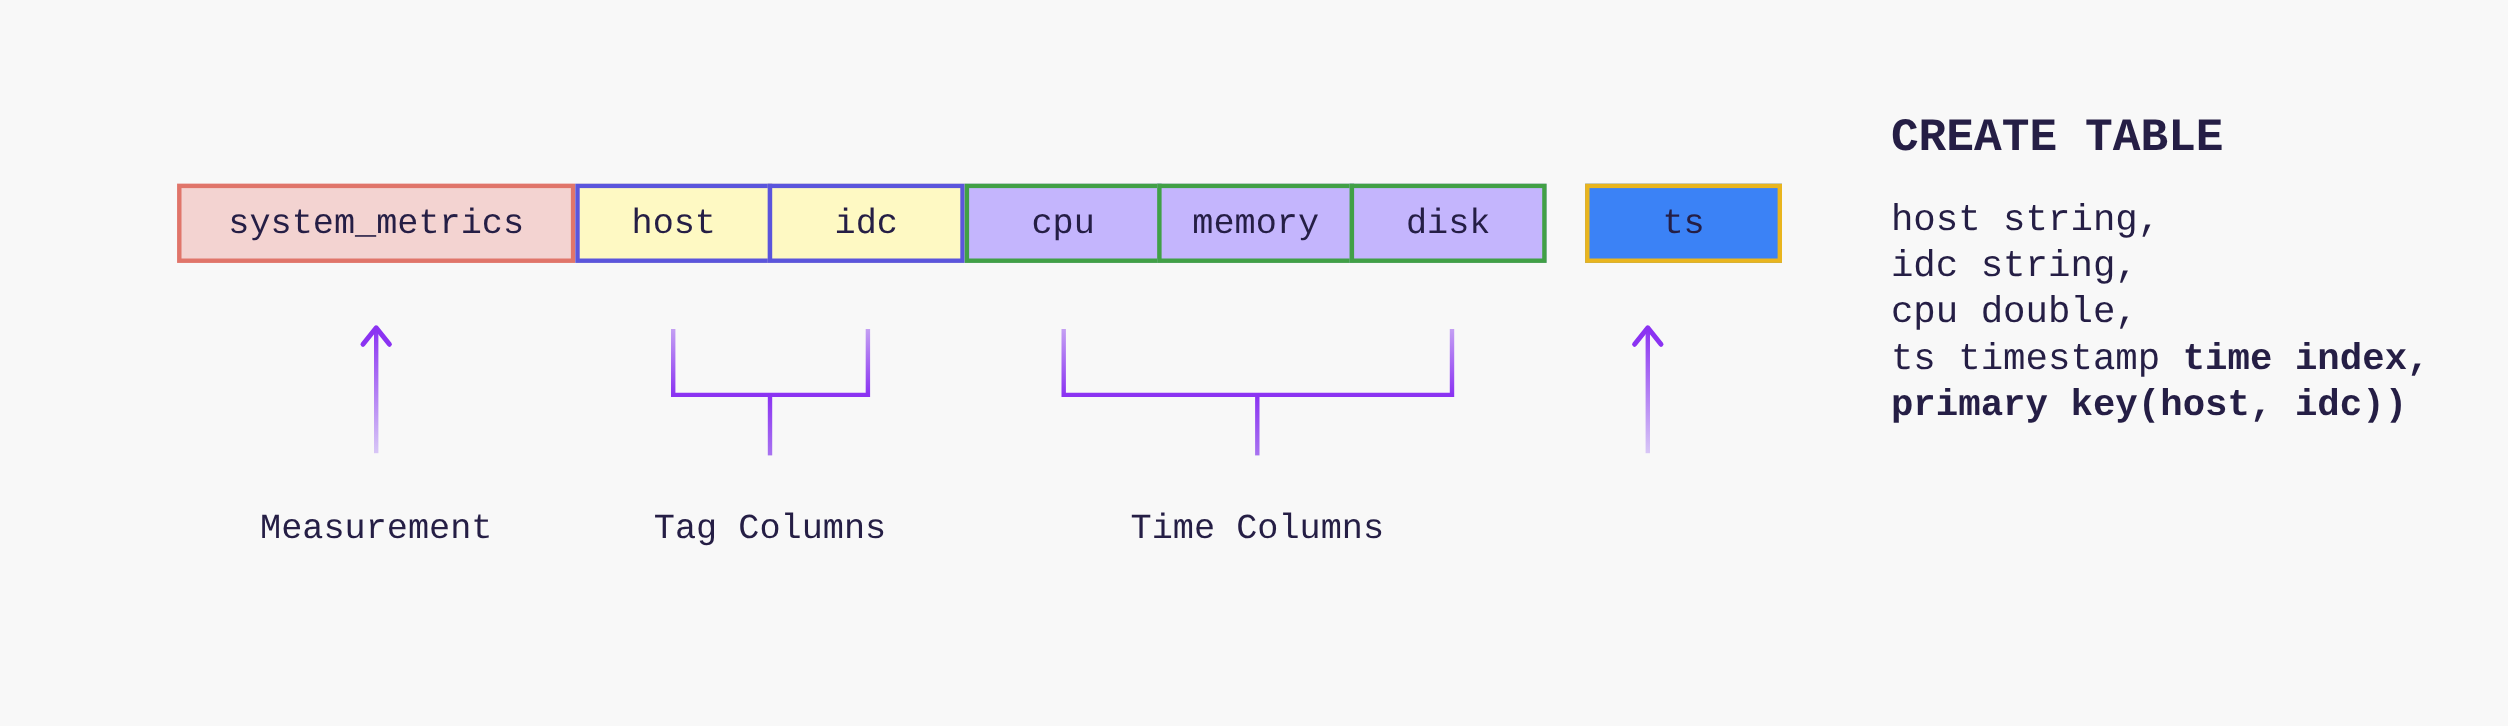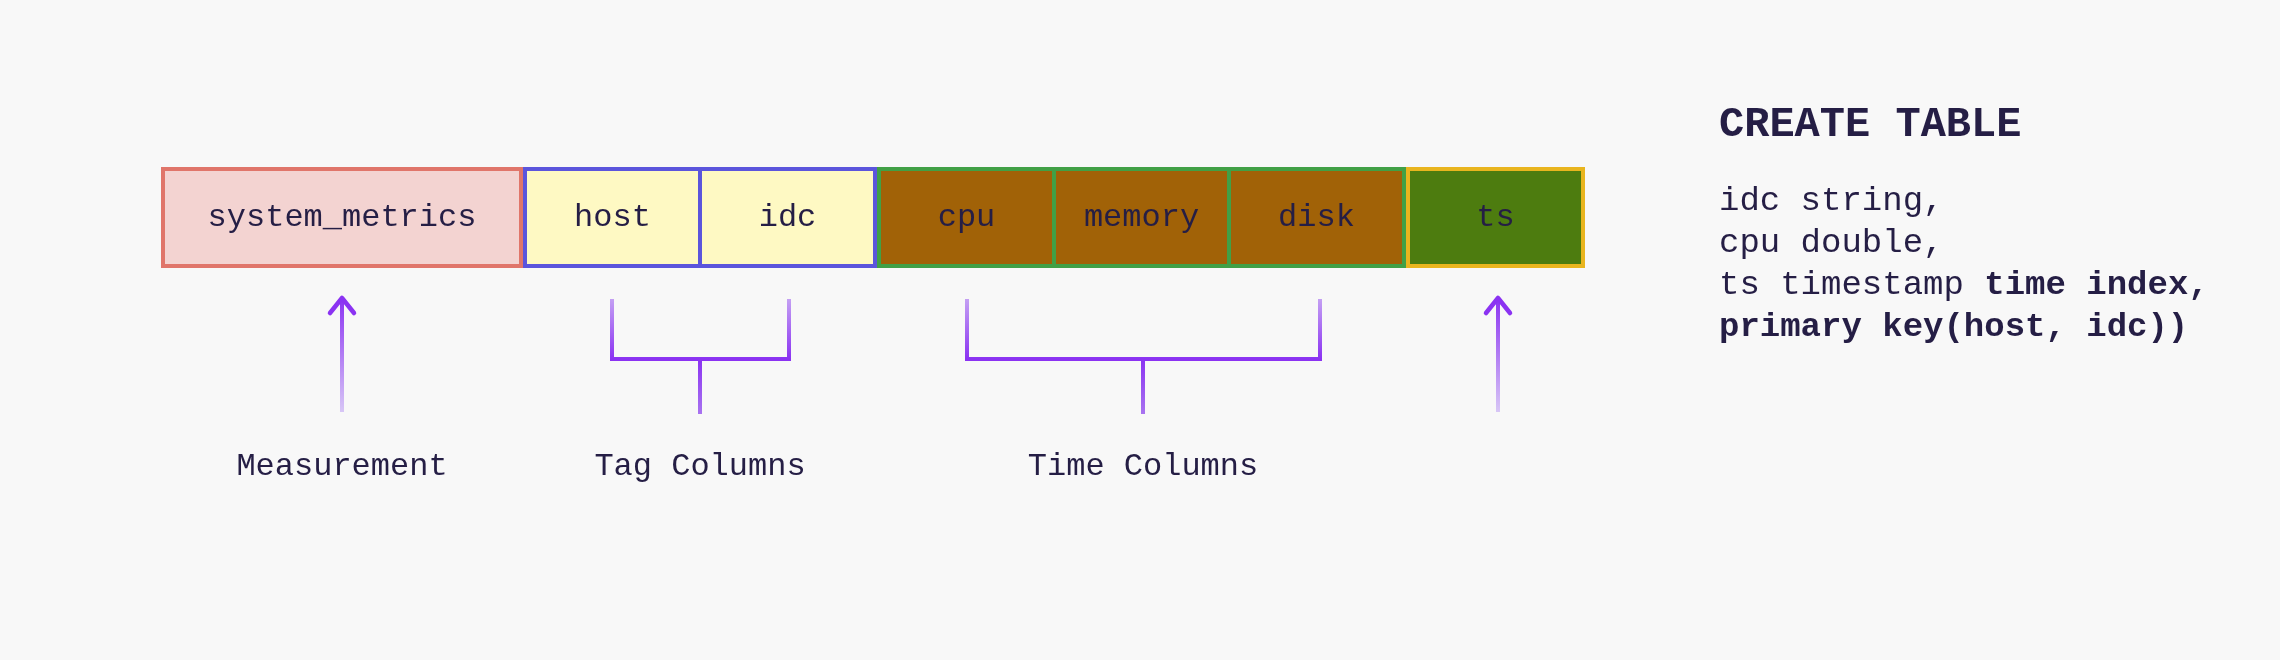--- a/index.html
+++ b/index.html
@@ -11,44 +11,44 @@
     font-family: "Liberation Mono", "DejaVu Sans Mono", monospace;
     color: #251e45;
     overflow: hidden;
   }
 
   
   .bar { position: absolute; left: 161px; top: 167px; display: flex; }
   .group { display: flex; }
   .box {
     box-sizing: border-box;
-    height: 101px;
+    height: 72px;
     border: 4px solid;
     display: flex;
     align-items: center;
     justify-content: center;
     font-size: 32px;
     white-space: nowrap;
     color: #251e45;
   }
   .group .box + .box { margin-left: -4px; }
   .w-wide { width: 362px; }
   .w-col  { width: 179px; }
   .c-measurement { background: #f3d3d1; border-color: #e0756a; }
   .c-tag         { background: #fef9c3; border-color: #5b55dc; }
-  .c-field       { background: #a16207; border-color: #41a046; }
-  .c-time        { background: #4d7c0f; border-color: #e9b51e; }
+  .c-field       { background: #c4b5fd; border-color: #41a046; }
+  .c-time        { background: #3b82f6; border-color: #e9b51e; margin-left: 35px; }
 
   
   .annot { position: absolute; left: 0; top: 0; width: 2280px; height: 660px; pointer-events: none; }
 
   
   .label {
     position: absolute;
-    top: 448px;
+    top: 462px;
     transform: translateX(-50%);
     font-size: 32px;
     white-space: nowrap;
     color: #251e45;
   }
 
   
   .sql { position: absolute; left: 1719px; top: 100px; }
   .sql-title { font-size: 42px; font-weight: bold; line-height: 50px; white-space: nowrap; }
   .sql-body { margin-top: 30px; font-size: 34px; line-height: 42px; }
@@ -115,20 +115,21 @@
     </g>
   </svg>
 
   <div class="label" style="left:342px">Measurement</div>
   <div class="label" style="left:700px">Tag Columns</div>
   <div class="label" style="left:1143px">Time Columns</div>
 
   <div class="sql">
     <div class="sql-title">CREATE TABLE</div>
     <div class="sql-body">
+      <div class="sql-line">host string,</div>
       <div class="sql-line">idc string,</div>
       <div class="sql-line">cpu double,</div>
       <div class="sql-line"><span>ts timestamp </span><span class="b">time index,</span></div>
       <div class="sql-line b">primary key(host, idc))</div>
     </div>
   </div>
 
 </div>
 
 </body></html>

